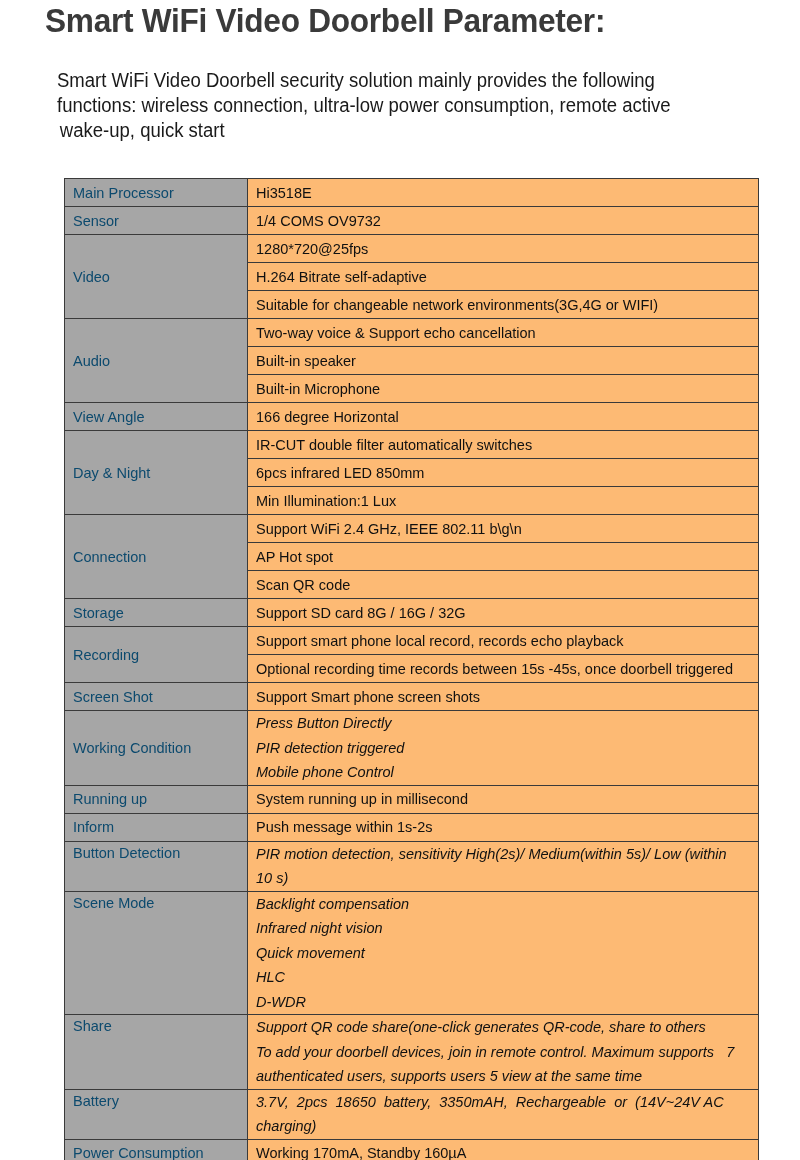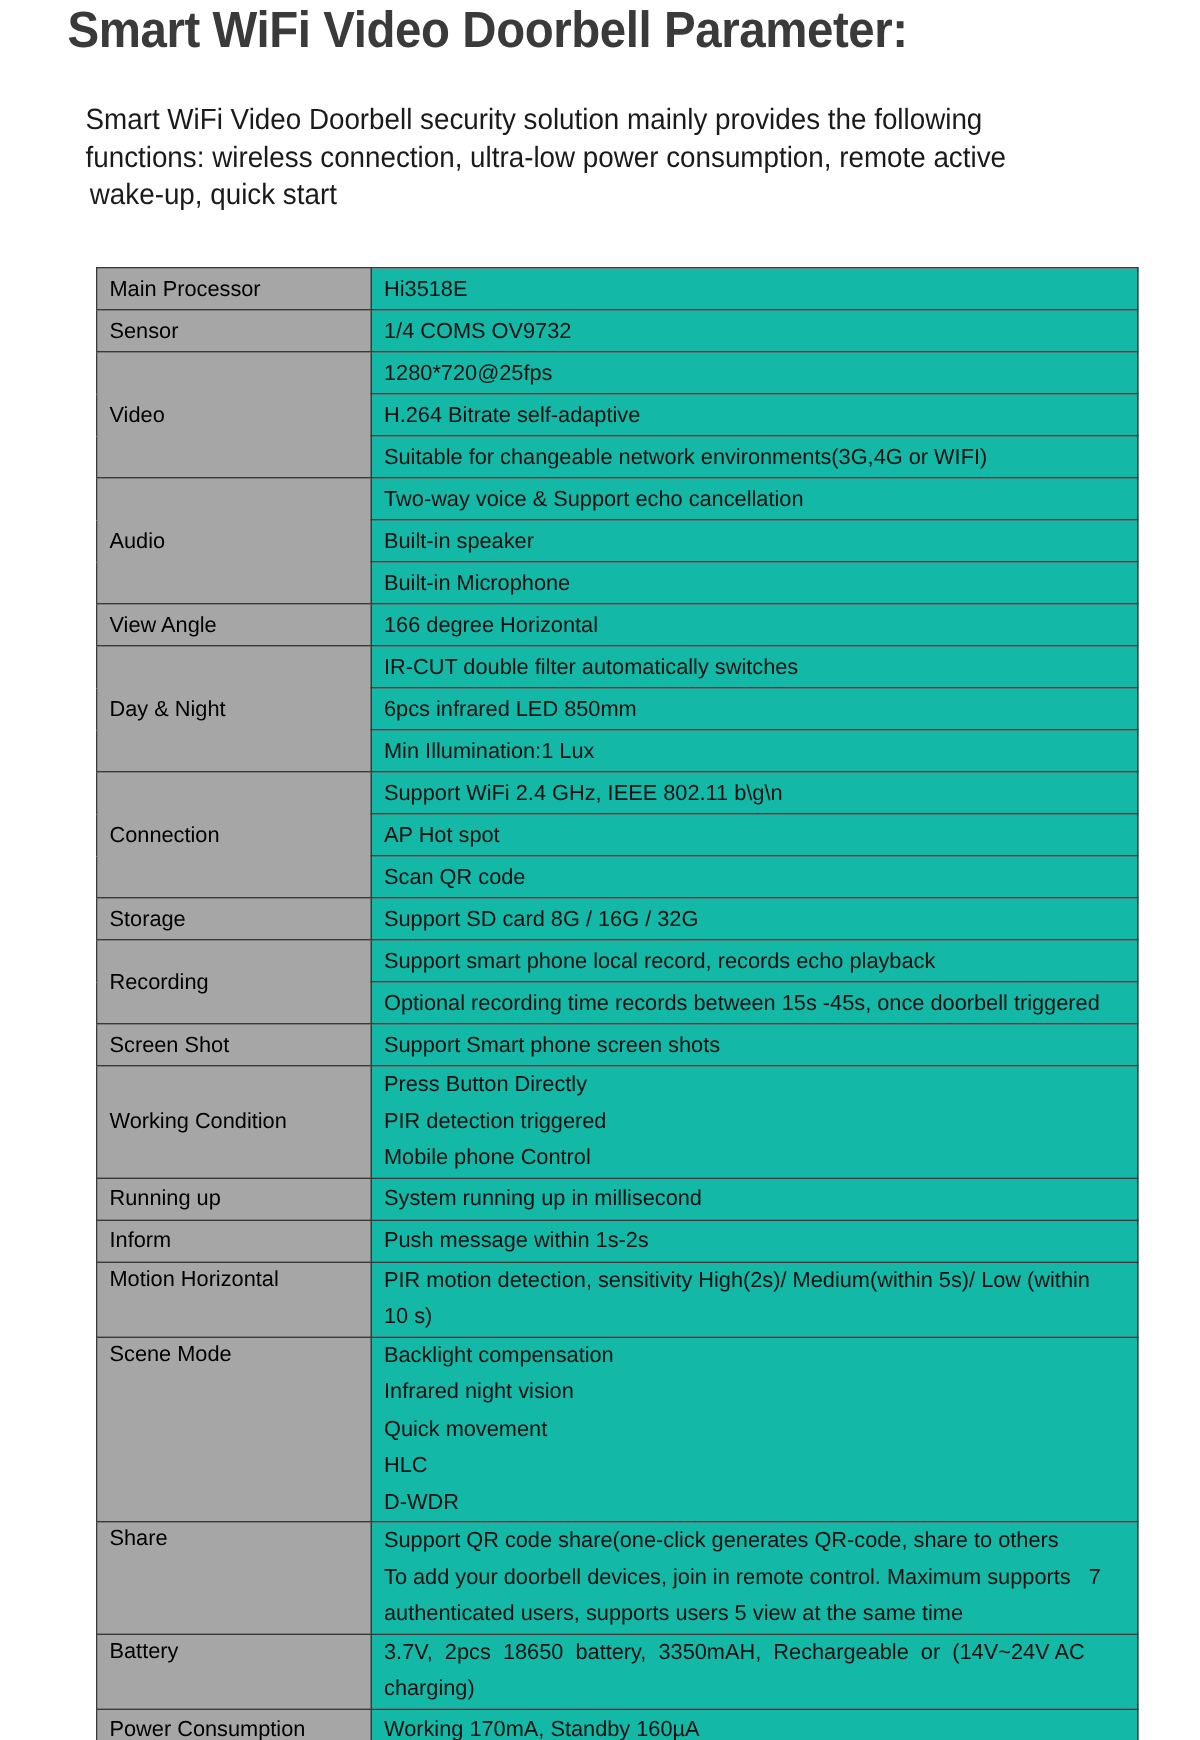--- a/index.html
+++ b/index.html
@@ -3,24 +3,24 @@
 <meta charset="utf-8">
 <style>
   html, body { margin: 0; padding: 0; background: #ffffff; }
   body { width: 800px; height: 1160px; overflow: hidden; position: relative; font-family: "Liberation Sans", sans-serif; color: #1a1a1a; }
   .title { position: absolute; left: 45px; top: 0px; margin: 0; font-size: 34px; font-weight: bold; color: #3a3a3a; letter-spacing: -0.3px; line-height: 40px; transform: scaleX(0.93); transform-origin: left top; white-space: nowrap; }
   .intro { position: absolute; left: 57px; top: 68px; width: 720px; margin: 0; font-size: 19.5px; line-height: 25px; color: #1a1a1a; transform: scaleX(0.95); transform-origin: left top; }
   .intro span { display: block; white-space: nowrap; }
   .intro span.l3 { padding-left: 3px; }
   table.spec { position: absolute; left: 64px; top: 178px; width: 695px; border-collapse: collapse; font-size: 14.5px; }
   table.spec td { border: 1px solid #3a3a3a; padding: 0 8px; vertical-align: middle; }
-  table.spec td.k { background: #a6a6a6; width: 166px; color: #000000; }
-  table.spec td.v { background: #14b8a6; color: #111; }
+  table.spec td.k { background: #a6a6a6; width: 166px; color: #0c4a6e; }
+  table.spec td.v { background: #fdba74; color: #111; }
   table.spec td.k.top { vertical-align: top; padding-top: 3px; }
-  .line { display: block; height: 24.5px; line-height: 24.5px; white-space: nowrap; }
+  .line { display: block; height: 24.5px; line-height: 24.5px; white-space: nowrap; font-style: italic; }
   tr.r1 td { height: 27px; }
   td.sub { height: 27px; }
   td.multi { padding-top: 0; padding-bottom: 0; }
 </style>
 </head>
 <body>
 
 <h1 class="title">Smart WiFi Video Doorbell Parameter:</h1>
 
 <div class="intro">
@@ -122,21 +122,21 @@
       <td class="k">Running up</td>
       <td class="v">System running up in millisecond</td>
     </tr>
 
     <tr class="r1">
       <td class="k">Inform</td>
       <td class="v">Push message within 1s-2s</td>
     </tr>
 
     <tr>
-      <td class="k top">Motion Horizontal</td>
+      <td class="k top">Button Detection</td>
       <td class="v multi">
         <span class="line">PIR motion detection, sensitivity High(2s)/ Medium(within 5s)/ Low (within</span>
         <span class="line">10 s)</span>
       </td>
     </tr>
 
     <tr>
       <td class="k top">Scene Mode</td>
       <td class="v multi">
         <span class="line">Backlight compensation</span>

